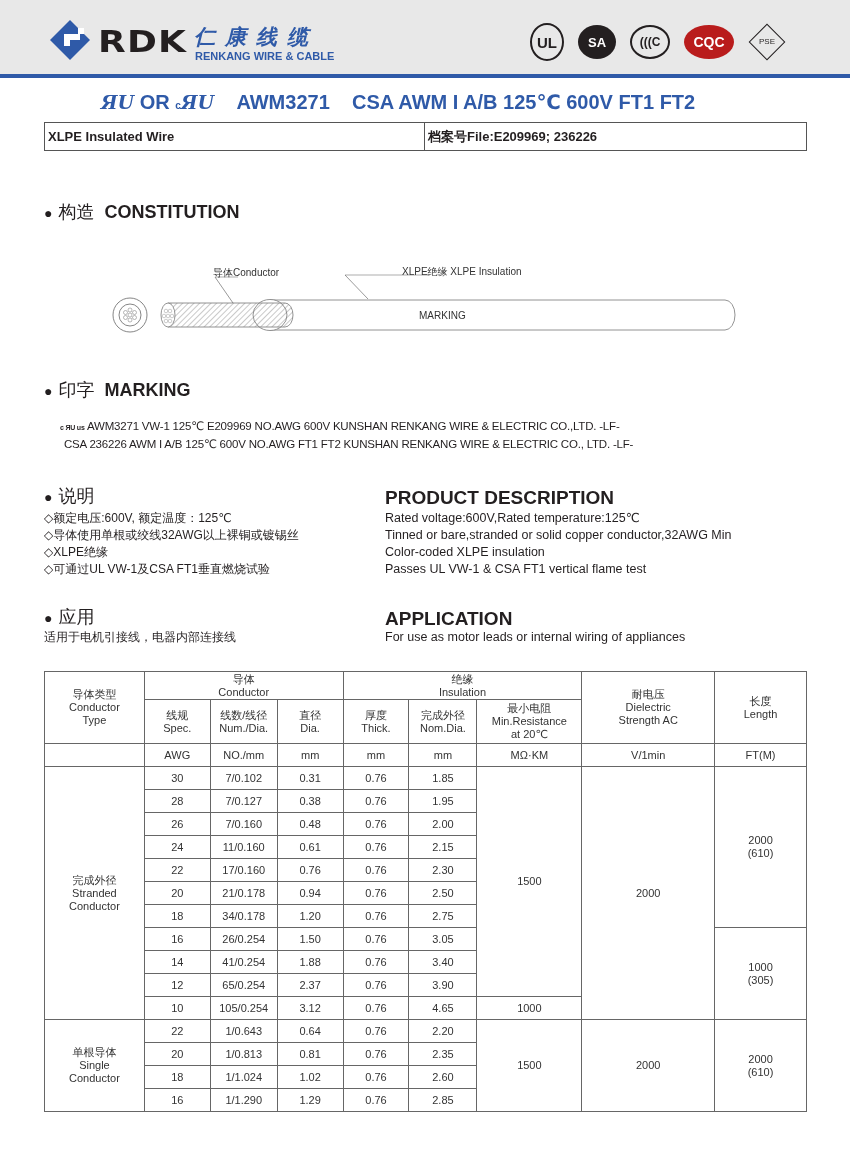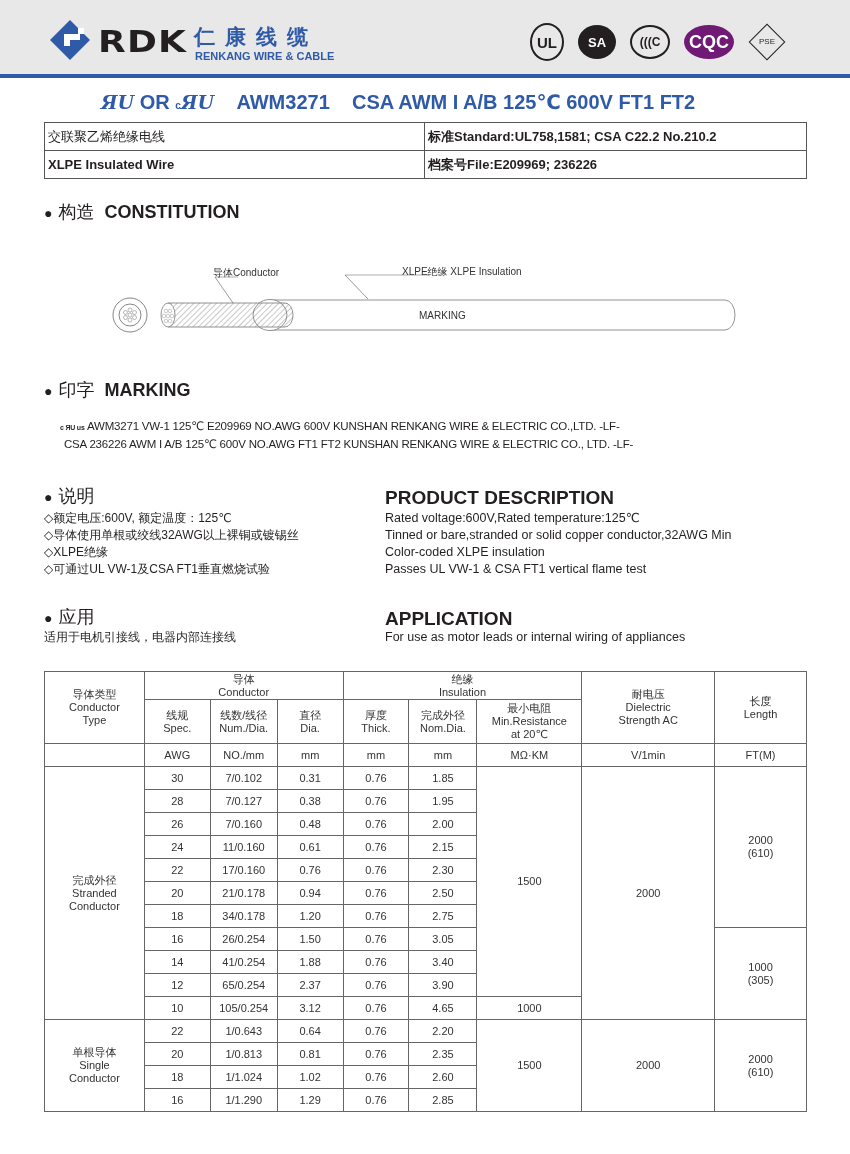--- a/index.html
+++ b/index.html
@@ -1,27 +1,27 @@
 <!DOCTYPE html>
 <html><head>
 <meta charset="utf-8">
 <style>
   * { box-sizing: border-box; margin: 0; padding: 0; }
   body { width: 850px; height: 1154px; background: #ffffff; font-family: "Liberation Sans", "DejaVu Sans", sans-serif; color: #231f20; position: relative; overflow: hidden; }
   .header { position: absolute; left: 0; top: 0; width: 850px; height: 78px; background: #e8e8e8; border-bottom: 4px solid #2f5aa8; }
   .logo-mark { position: absolute; left: 50px; top: 20px; width: 40px; height: 40px; }
   .logo-rdk { position: absolute; left: 98px; top: 27px; font-family: "DejaVu Sans", sans-serif; font-weight: bold; font-size: 30px; letter-spacing: 1px; color: #231f20; line-height: 1; transform: scaleX(1.2); transform-origin: left; }
-  .logo-cn { position: absolute; left: 194px; top: 26px; color: #2f5aa8; font-size: 21px; font-weight: bold; letter-spacing: 10px; line-height: 1; }
+  .logo-cn { position: absolute; left: 194px; top: 26px; color: #2f5aa8; font-size: 21px; font-weight: bold; font-style: italic; letter-spacing: 10px; line-height: 1; }
   .logo-en { position: absolute; left: 195px; top: 51px; color: #2f5aa8; font-size: 11px; font-weight: bold; line-height: 1; }
   .certs { position: absolute; left: 530px; top: 22px; height: 40px; display: flex; align-items: center; gap: 14px; }
   .cert { display: flex; align-items: center; justify-content: center; font-weight: bold; color: #231f20; }
   .cert-ul { width: 34px; height: 38px; border: 2px solid #231f20; border-radius: 50%; font-size: 15px; }
   .cert-csa { width: 38px; height: 34px; background: #231f20; color: #fff; border-radius: 50%; font-size: 13px; }
   .cert-ccc { width: 40px; height: 34px; border: 2px solid #231f20; border-radius: 50%; font-size: 12px; }
-  .cert-cqc { width: 50px; height: 34px; background: #701a75; color: #fff; border-radius: 50%; font-size: 18px; }
+  .cert-cqc { width: 50px; height: 34px; background: #b91c1c; color: #fff; border-radius: 50%; font-size: 14px; }
   .cert-pse { width: 26px; height: 26px; border: 1.5px solid #231f20; transform: rotate(45deg); margin-left: 6px; }
   .cert-pse span { transform: rotate(-45deg); font-size: 8px; font-weight: normal; display: block; text-align: center; line-height: 8px; }
 
   .title { position: absolute; left: 0; top: 90px; width: 796px; text-align: center; color: #2f5aa8; font-weight: bold; font-size: 20px; line-height: 24px; }
   .title .ulmark { font-style: italic; font-family: "DejaVu Serif", serif; font-size: 19px; }
   .title .small-c { font-size: 10px; }
 
   .info-table { position: absolute; left: 44px; top: 122px; width: 763px; border-collapse: collapse; font-size: 13px; }
   .info-table td { border: 1px solid #555; height: 28px; padding: 0 3px; }
   .info-table td.bold { font-weight: bold; }
@@ -74,24 +74,20 @@
 <div class="title">
   <span class="ulmark">ЯU</span>
   <span>OR</span>
   <span class="small-c">c</span><span class="ulmark">ЯU</span>
   &nbsp;&nbsp;&nbsp;<span>AWM3271</span>
   &nbsp;&nbsp;&nbsp;<span>CSA AWM I A/B 125℃ 600V FT1 FT2</span>
 </div>
 
 <table class="info-table">
   <tbody>
-      <tr>
-    <td class="left">交联聚乙烯绝缘电线</td>
-    <td class="bold">标准Standard:UL758,1581; CSA C22.2 No.210.2</td>
-  </tr>
   <tr>
     <td class="left bold">XLPE Insulated Wire</td>
     <td class="bold">档案号File:E209969; 236226</td>
   </tr>
 </tbody>
   </table>
 
 <div class="sec-head" style="left:44px; top:201px;">
   <span class="bullet">●</span><span class="cn">构造</span><span>CONSTITUTION</span>
 </div>

